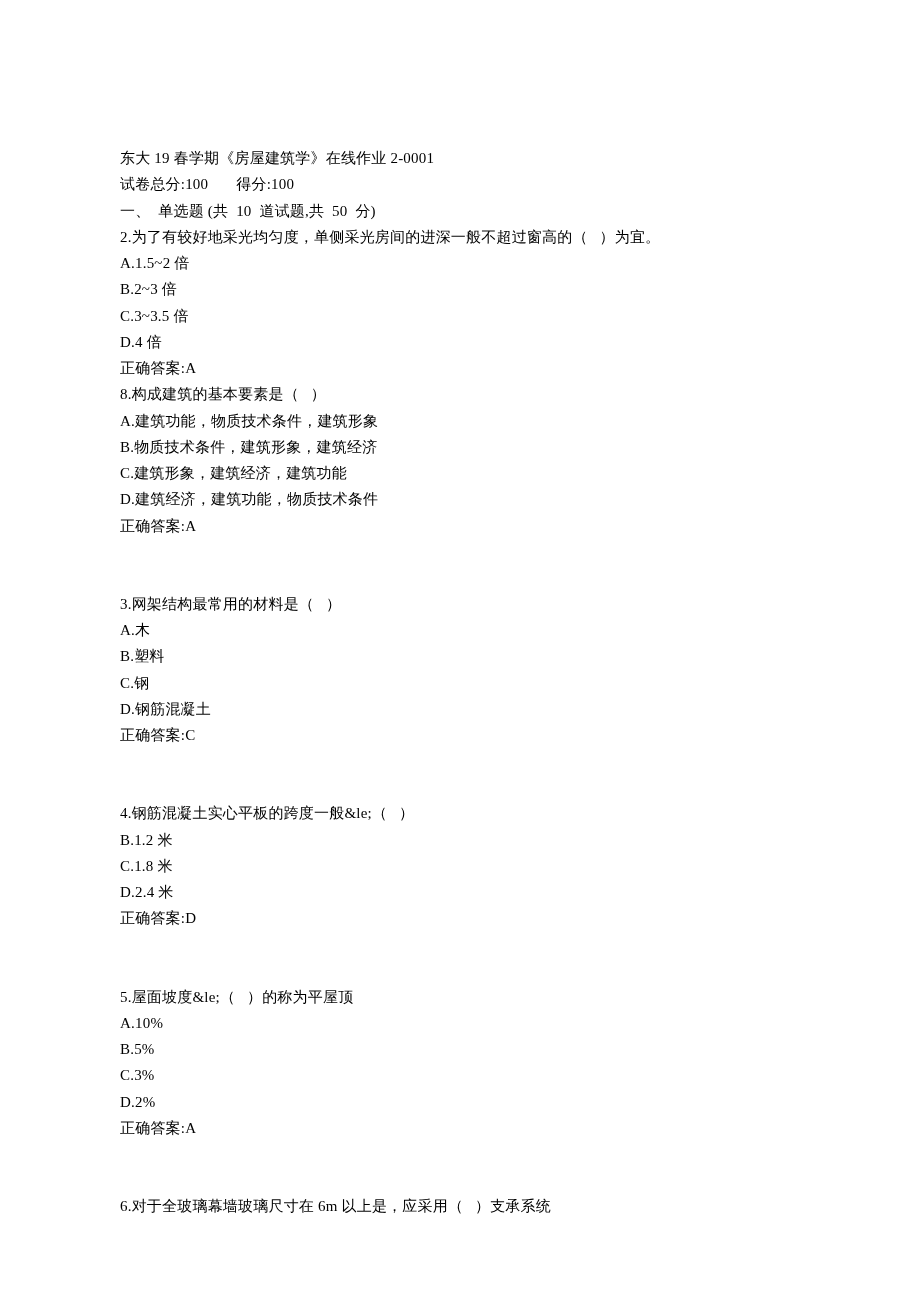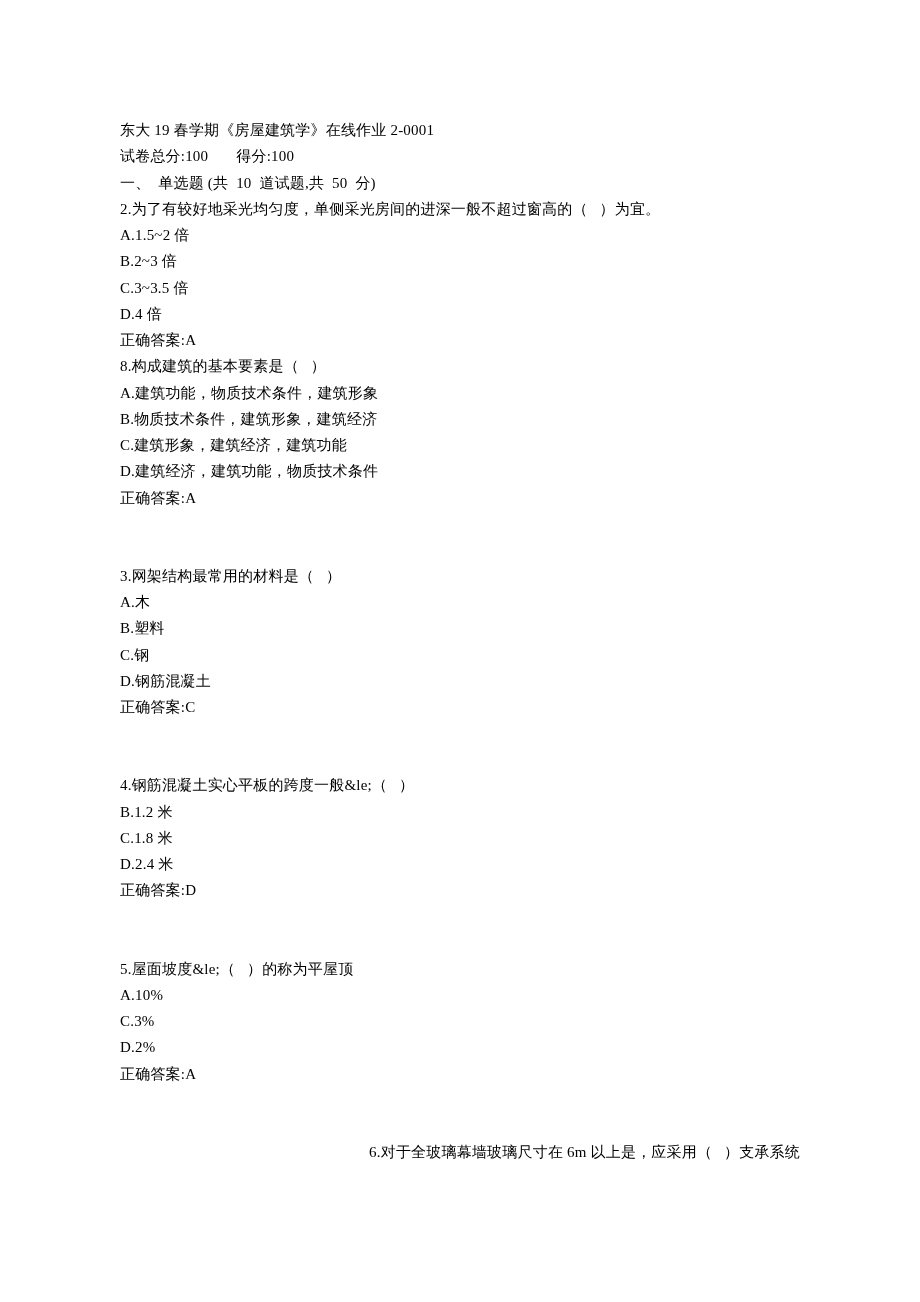--- a/index.html
+++ b/index.html
@@ -9,22 +9,22 @@
       background: #fff;
       font-family: "SimSun", "宋体", serif;
       font-size: 15px;
       line-height: 1.75;
       color: #000;
       padding: 117px 120px 0 120px;
       letter-spacing: 0.2px;
     }
     .line { white-space: pre-wrap; }
     .block { margin-bottom: 52px; }
-    .block:last-child { margin-bottom: 0; text-align: right; }
-    .header-block { margin-bottom: 0; }
+    .block:last-child { margin-bottom: 0; }
+    .header-block { margin-bottom: 0; margin-top: 28px; }
     .header-block .line:nth-child(2) .gap { display: inline-block; width: 28px; }
   </style>
 </head>
 <body>
 
 <div class="block header-block">
   <div class="line">东大 19 春学期《房屋建筑学》在线作业 2-0001</div>
   <div class="line"><span>试卷总分:100</span><span class="gap"></span><span>得分:100</span></div>
   <div class="line">一、  单选题 (共  10  道试题,共  50  分)</div>
   <div class="line">2.为了有较好地采光均匀度，单侧采光房间的进深一般不超过窗高的（   ）为宜。</div>
@@ -57,20 +57,21 @@
   <div class="line">4.钢筋混凝土实心平板的跨度一般&amp;le;（   ）</div>
   <div class="line">B.1.2 米</div>
   <div class="line">C.1.8 米</div>
   <div class="line">D.2.4 米</div>
   <div class="line">正确答案:D</div>
 </div>
 
 <div class="block">
   <div class="line">5.屋面坡度&amp;le;（   ）的称为平屋顶</div>
   <div class="line">A.10%</div>
+  <div class="line">B.5%</div>
   <div class="line">C.3%</div>
   <div class="line">D.2%</div>
   <div class="line">正确答案:A</div>
 </div>
 
 <div class="block">
   <div class="line">6.对于全玻璃幕墙玻璃尺寸在 6m 以上是，应采用（   ）支承系统</div>
 </div>
 
 </body></html>

